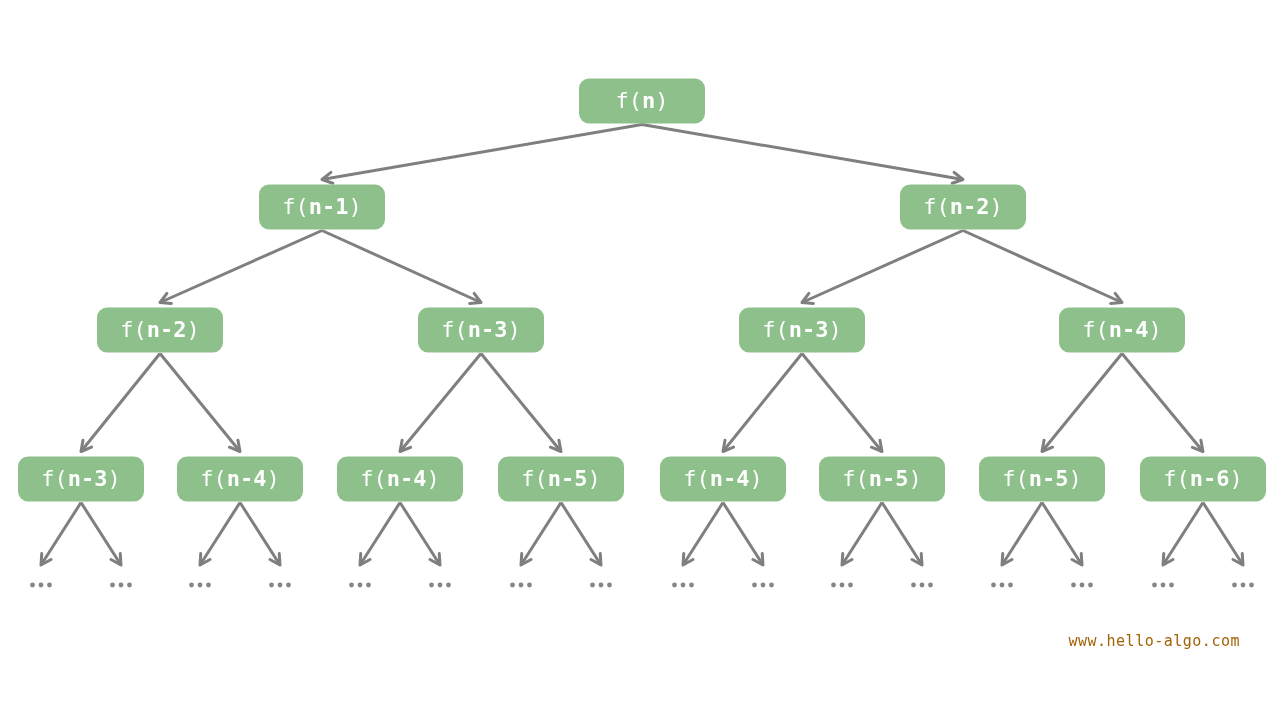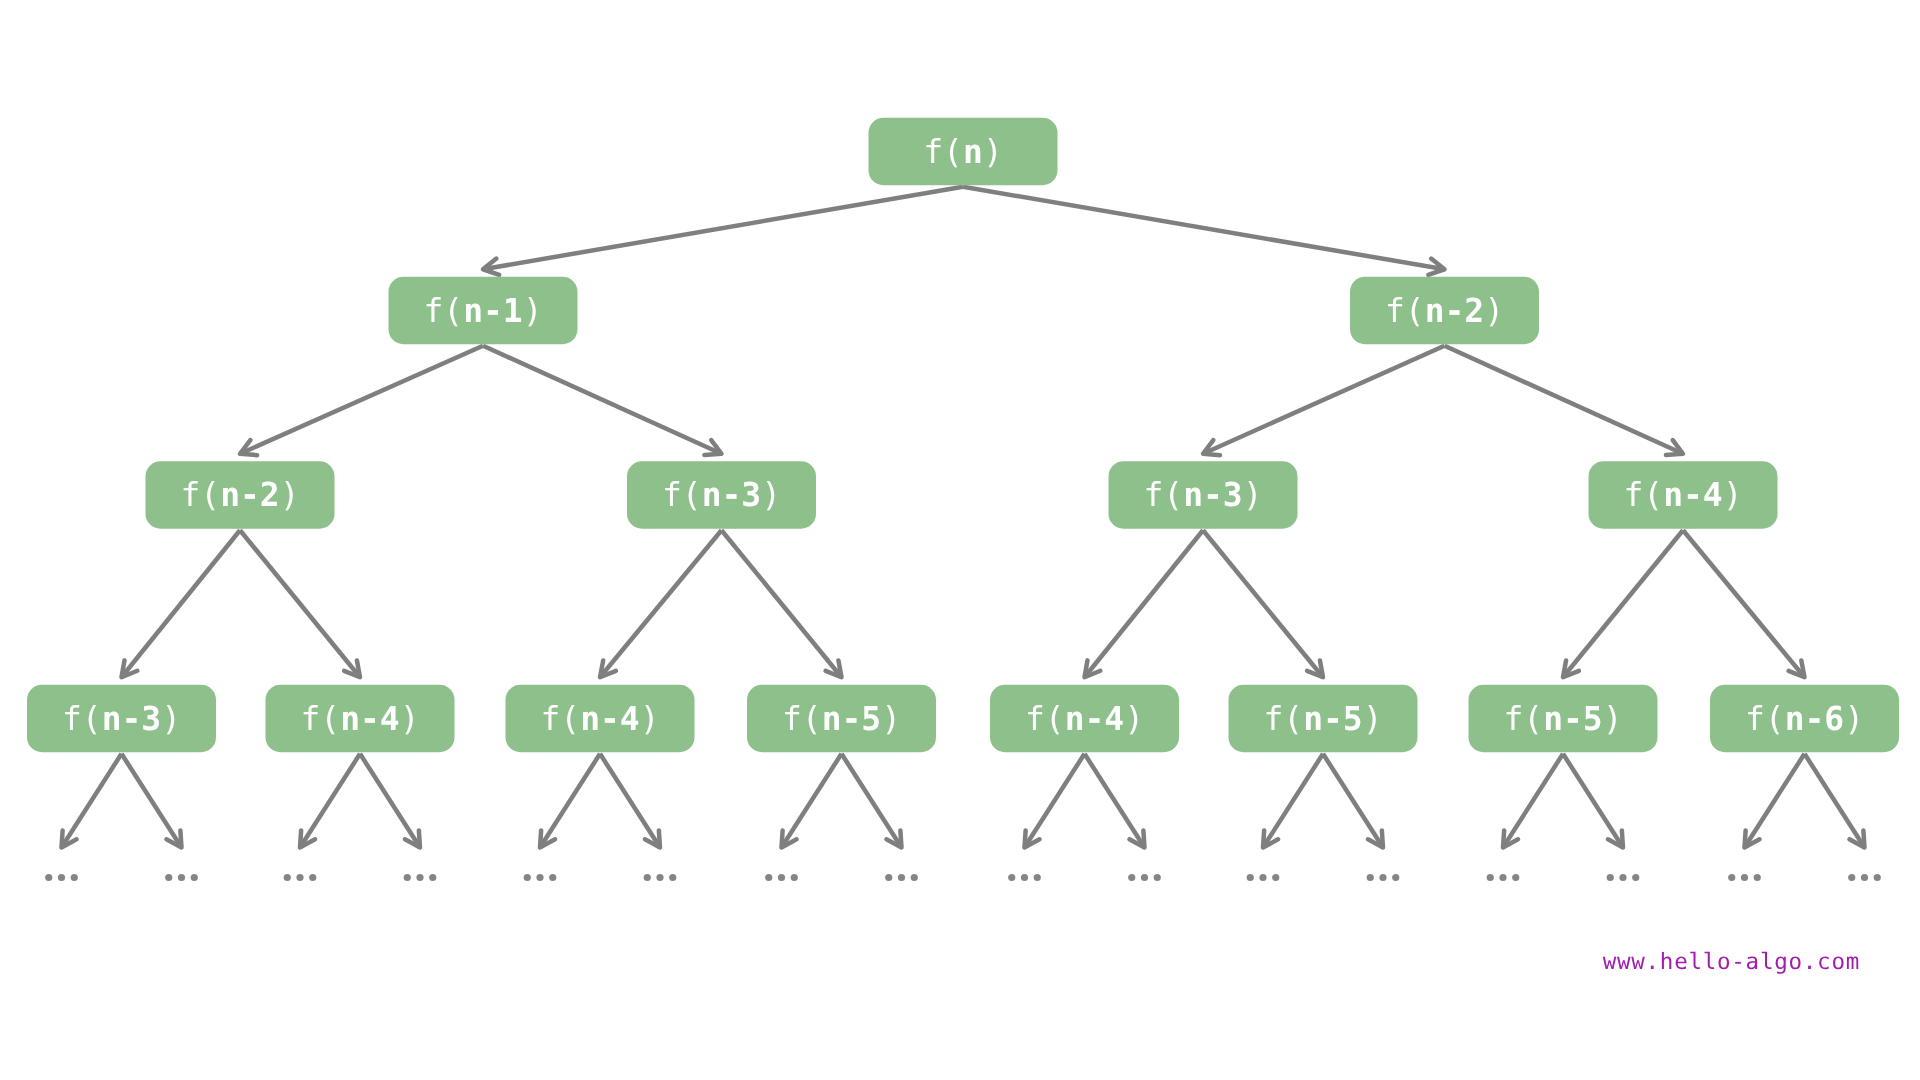--- a/index.html
+++ b/index.html
@@ -198,14 +198,14 @@
       </g>
       <g>
         <rect x="979" y="456.5" width="126" height="45" rx="10" fill="#8dc08b"></rect>
         <text x="1042" y="486.48" text-anchor="middle" font-size="22" fill="#ffffff"><tspan font-weight="normal">f(</tspan><tspan font-weight="bold">n-5</tspan><tspan font-weight="normal">)</tspan></text>
       </g>
       <g>
         <rect x="1140" y="456.5" width="126" height="45" rx="10" fill="#8dc08b"></rect>
         <text x="1203" y="486.48" text-anchor="middle" font-size="22" fill="#ffffff"><tspan font-weight="normal">f(</tspan><tspan font-weight="bold">n-6</tspan><tspan font-weight="normal">)</tspan></text>
       </g>
     </svg>
-  <div class="watermark" style="color: #a21caf; margin-top: 44px;">www.hello-algo.com</div>
+  <div class="watermark" style="color: #a16207; margin-top: 44px;">www.hello-algo.com</div>
 </div>
 
 </body></html>

